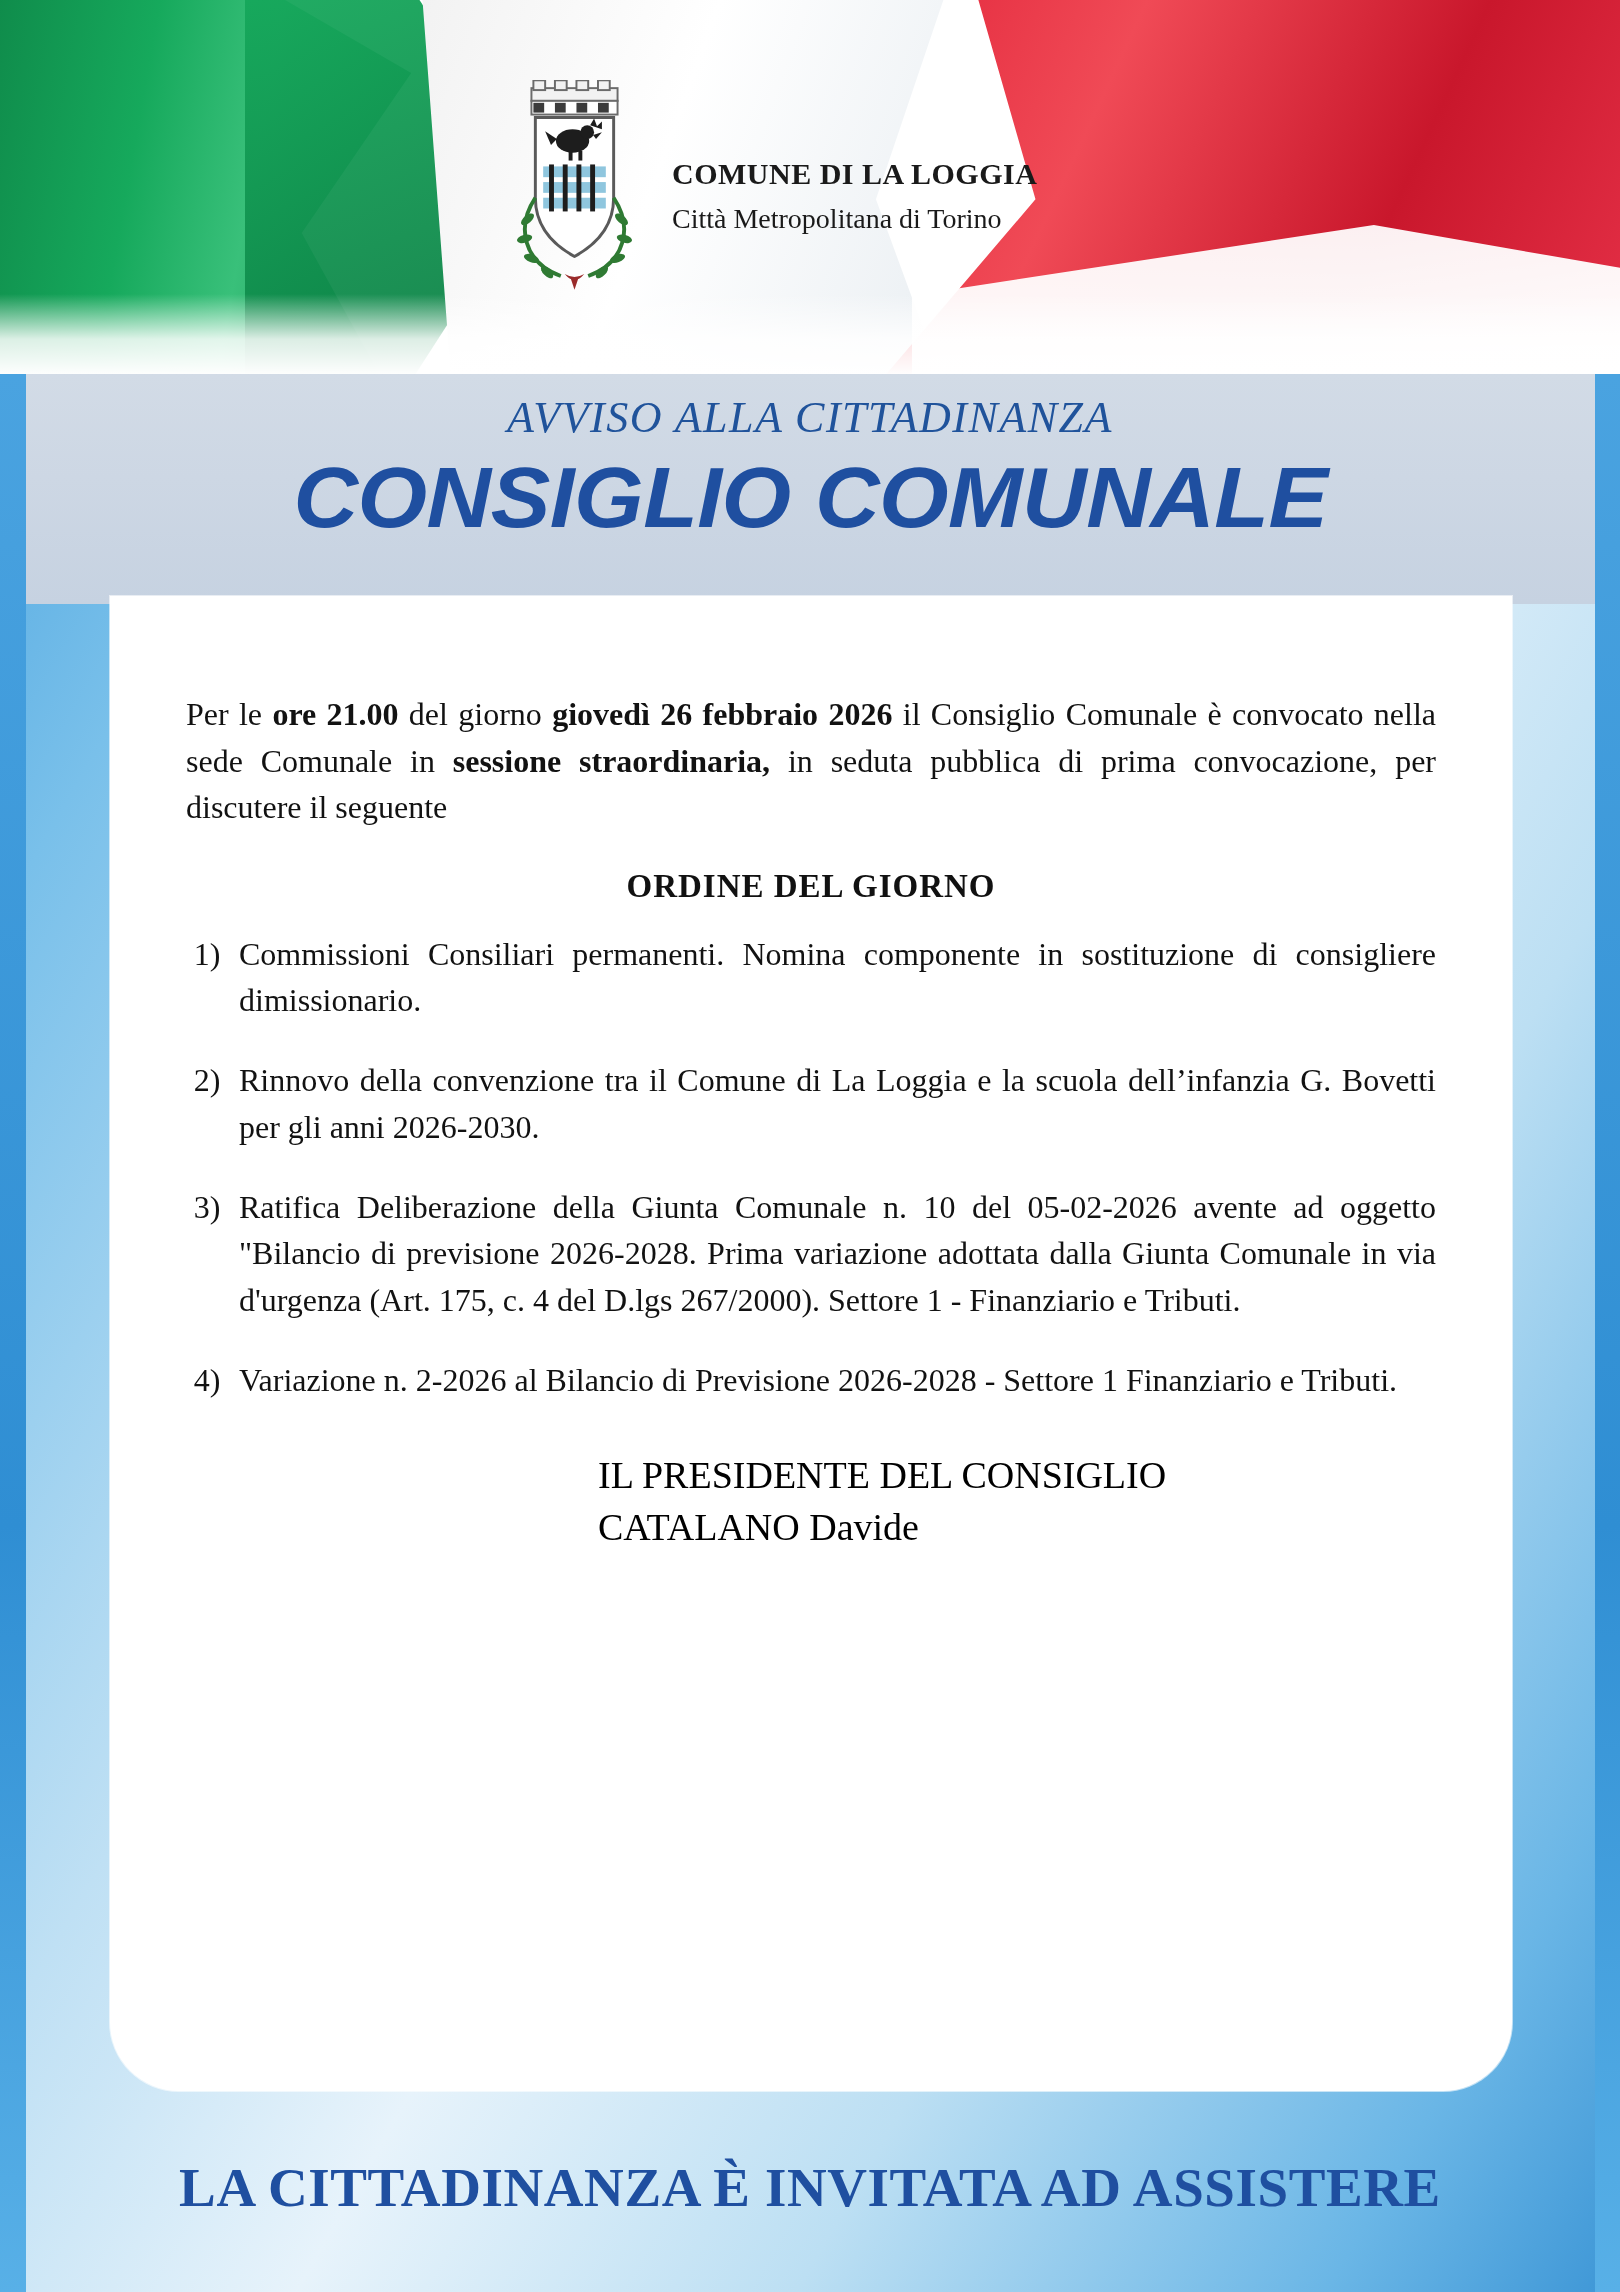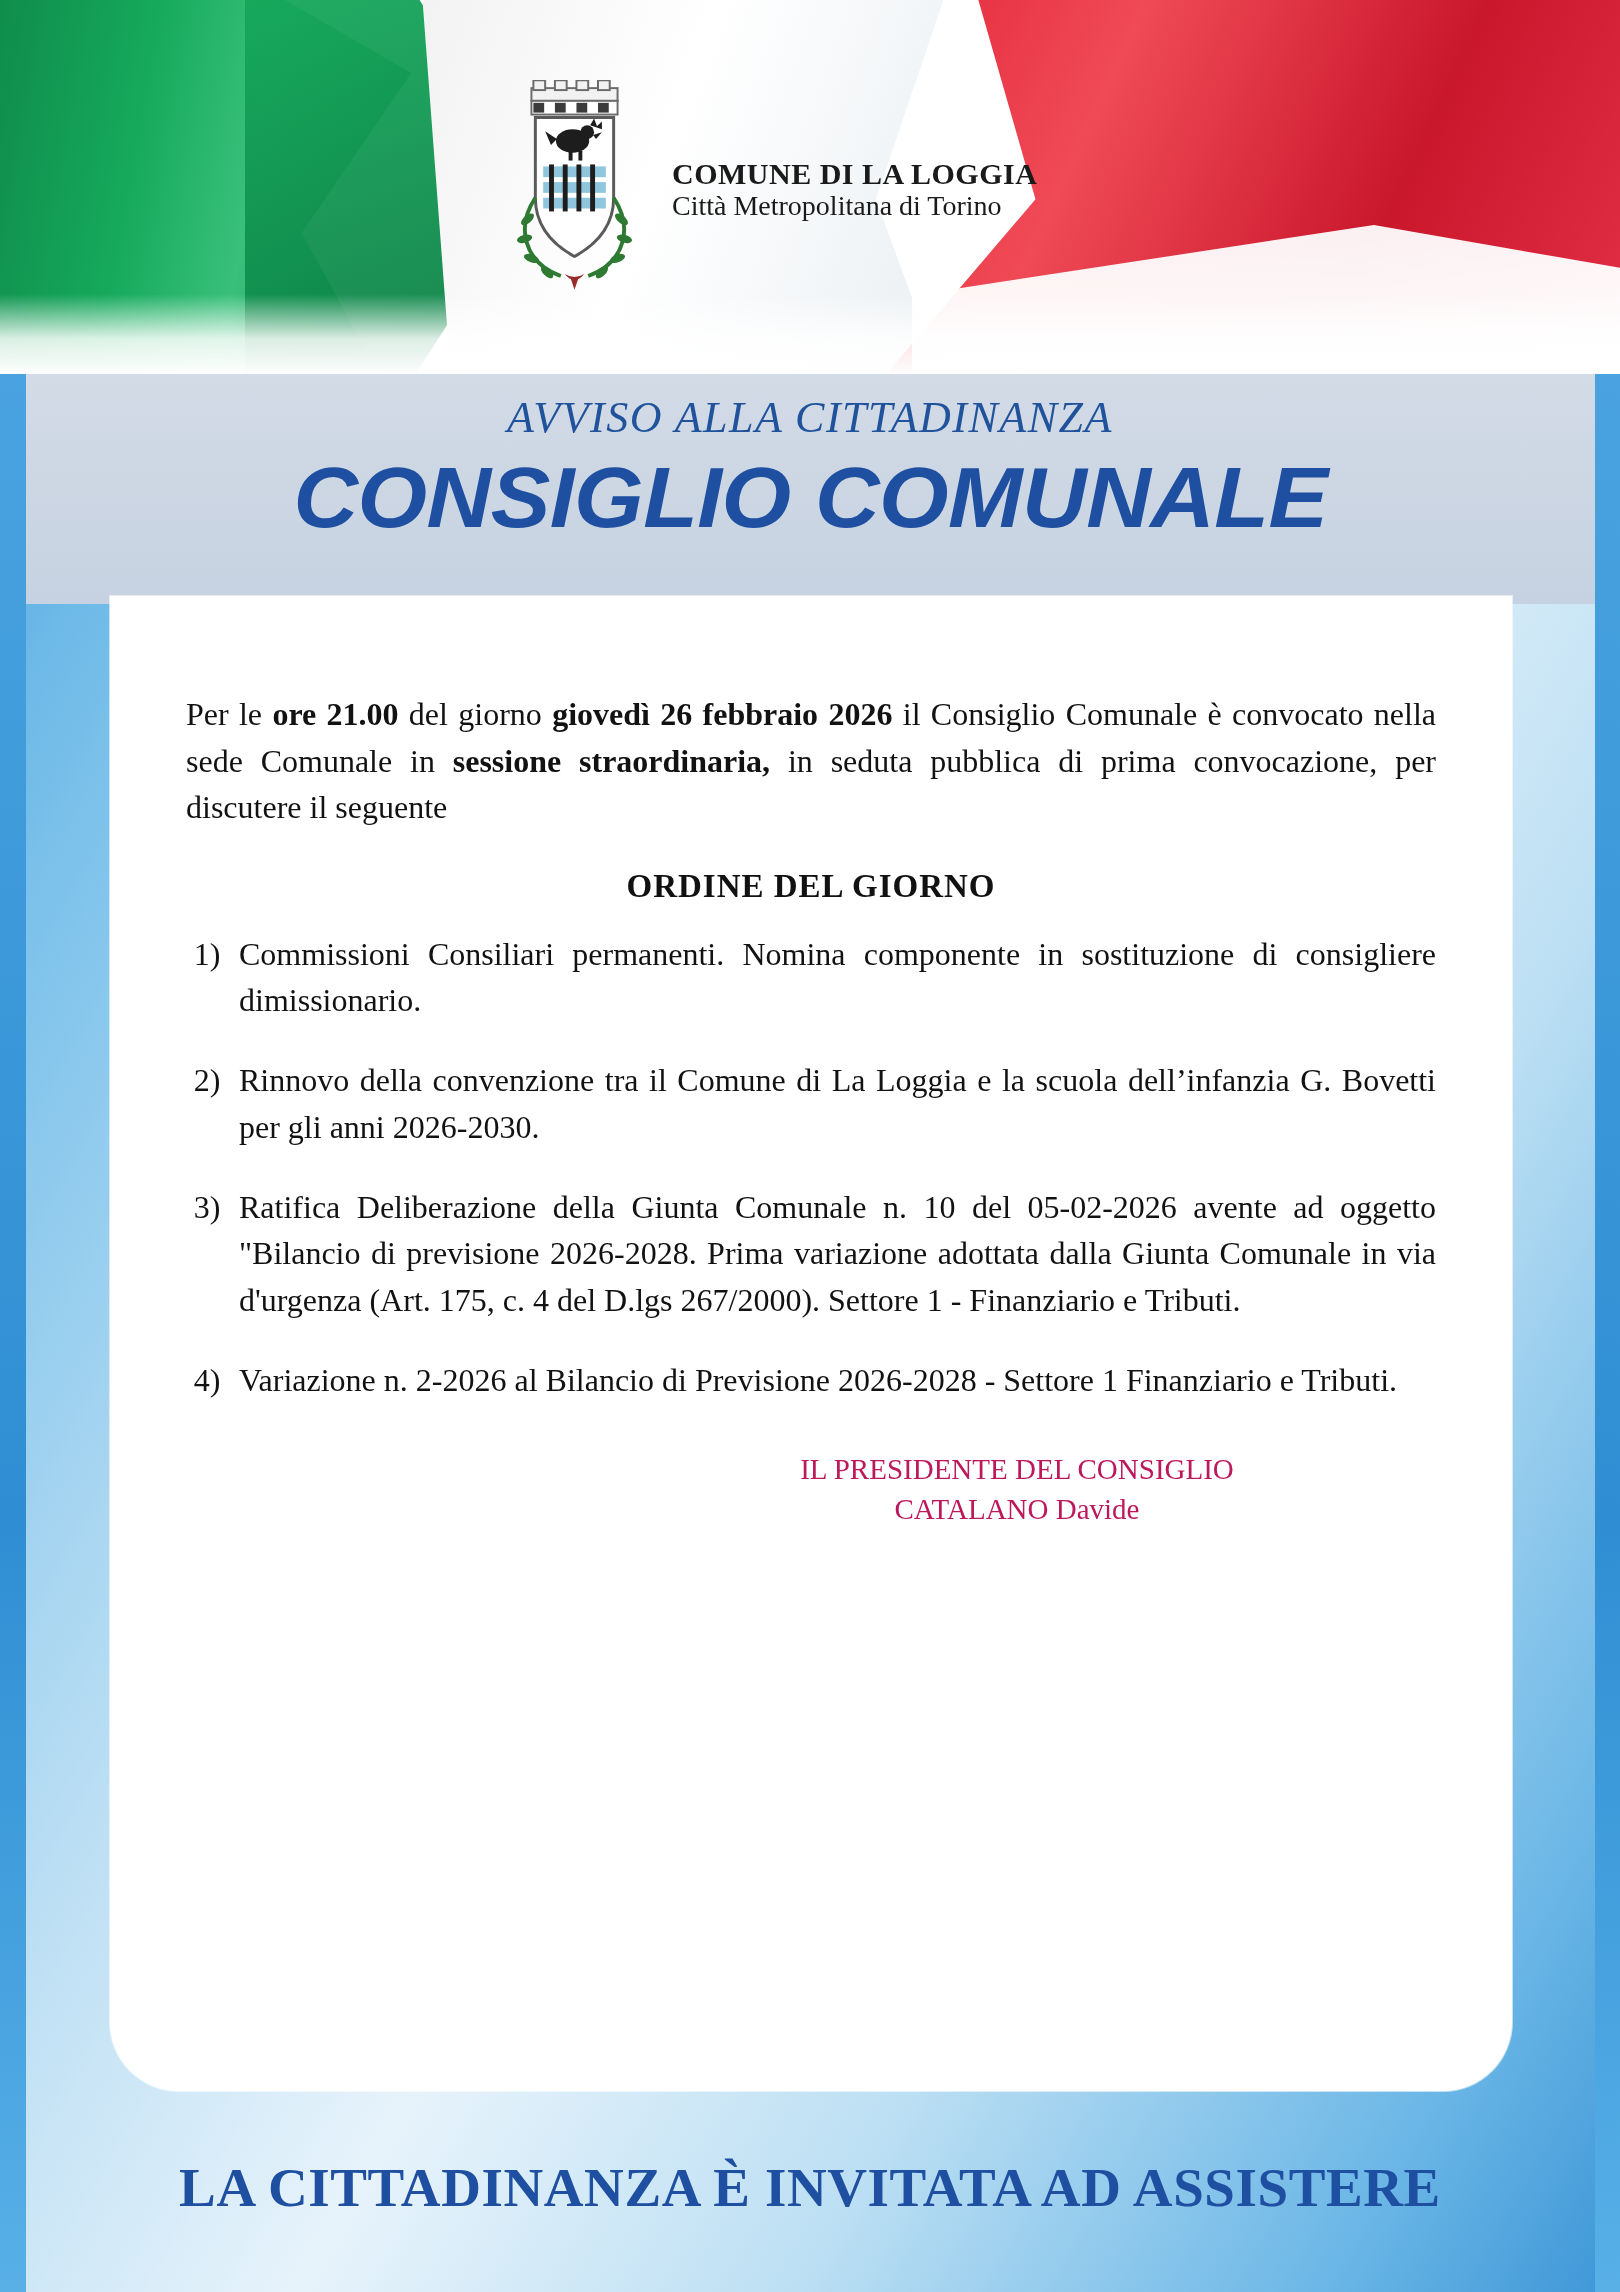--- a/index.html
+++ b/index.html
@@ -98,21 +98,21 @@
     font-weight: bold;
     font-size: 30px;
     letter-spacing: 0.5px;
     color: #1a1a1a;
     line-height: 1.1;
   }
   .org-sub {
     font-family: "Liberation Serif", serif;
     font-size: 28px;
     color: #1a1a1a;
-    margin-top: 1px;
+    margin-top: 14px;
     line-height: 1.1;
   }
 
   
   .title-band {
     position: absolute;
     top: 374px; left: 24.5px;
     width: 1571px;
     height: 230px;
     background: linear-gradient(180deg, #d2dbe6 0%, #cdd7e4 45%, #c6d2e1 100%);
@@ -189,26 +189,25 @@
     text-justify: inter-word;
   }
   ol.items li .num {
     position: absolute;
     left: 7.8px;
     top: 0;
   }
 
   .signature {
     margin-top: 47px;
-    text-align: center;
     padding-left: 412px;
     font-family: "Liberation Serif", serif;
-    font-size: 29px;
+    font-size: 38px;
     line-height: 1.35;
-    color: #be185d;
+    color: #000000;
   }
 
   
   .footer {
     position: absolute;
     left: 0;
     top: 2156px;
     width: 1620px;
     text-align: center;
     font-family: "Liberation Serif", serif;

